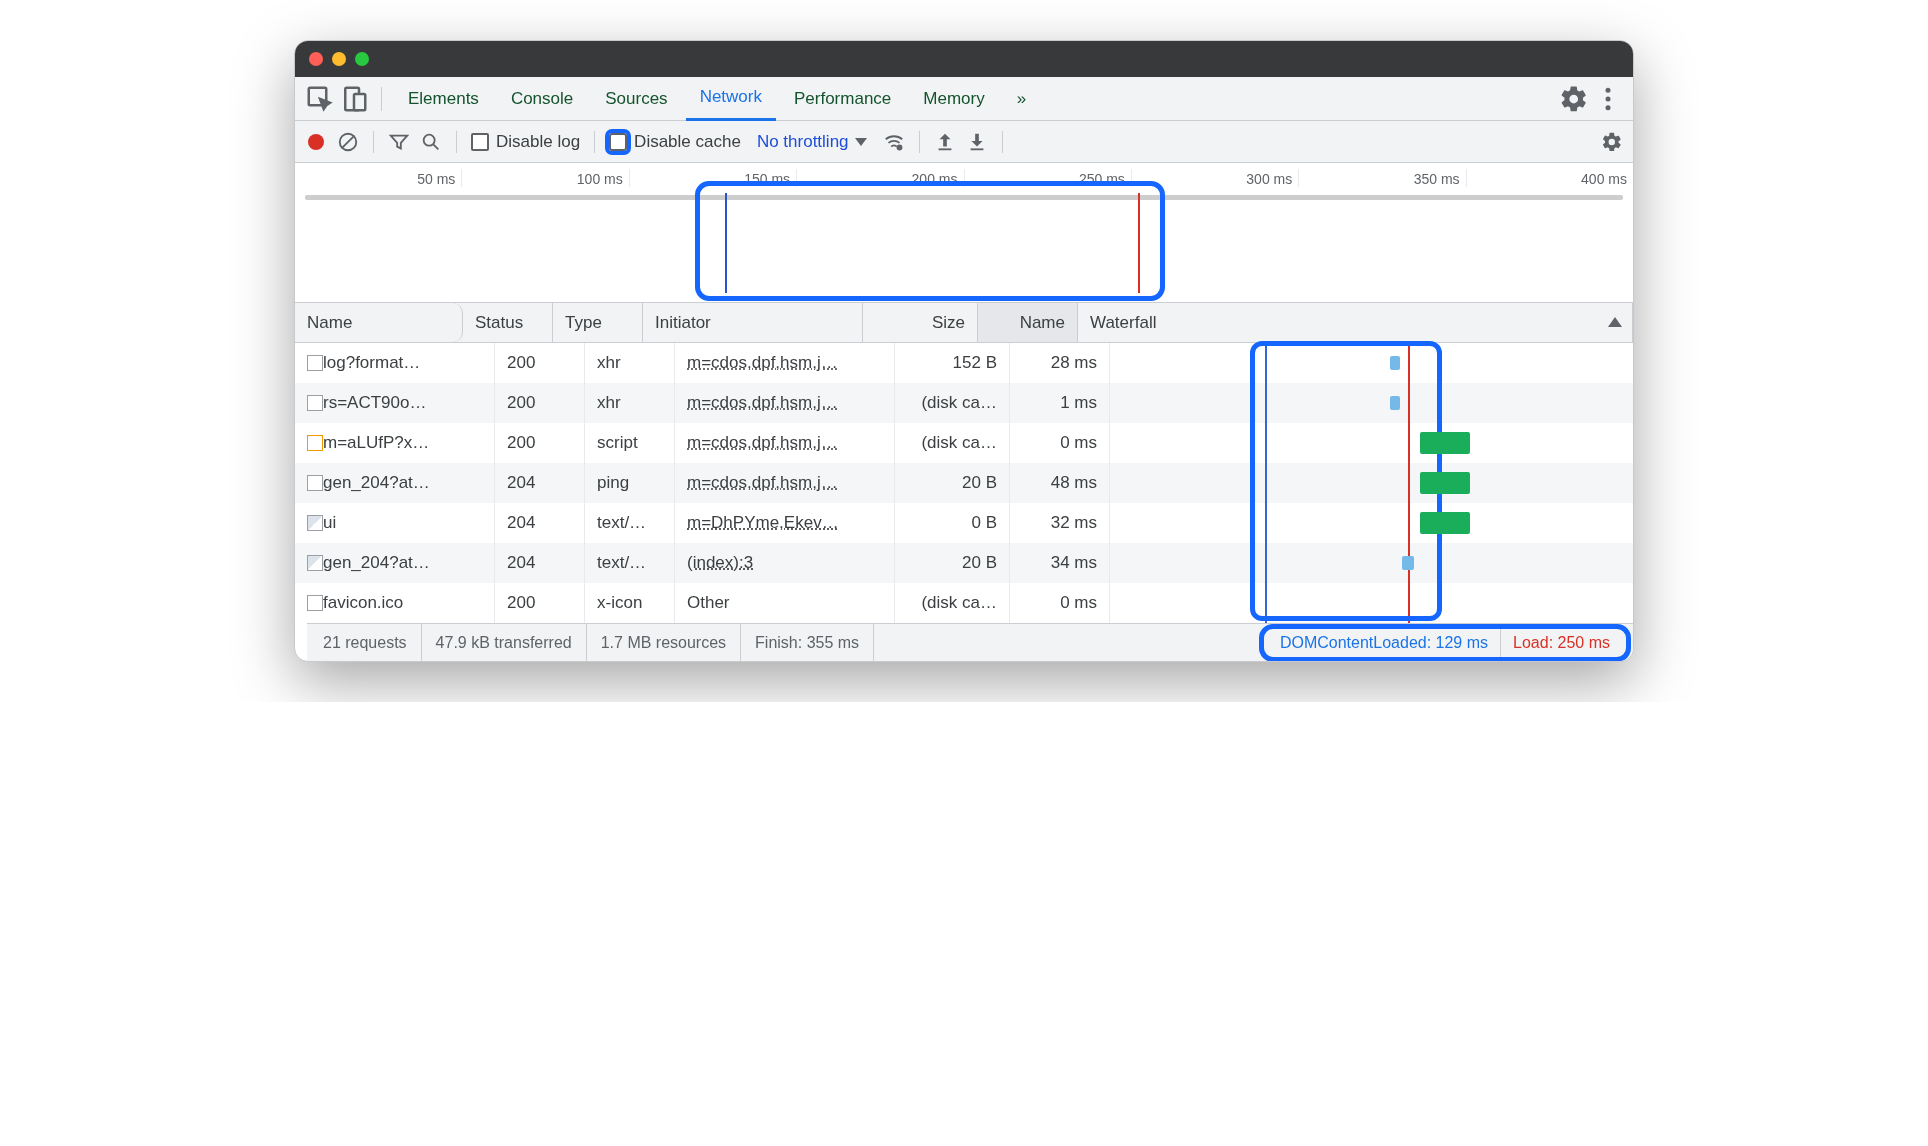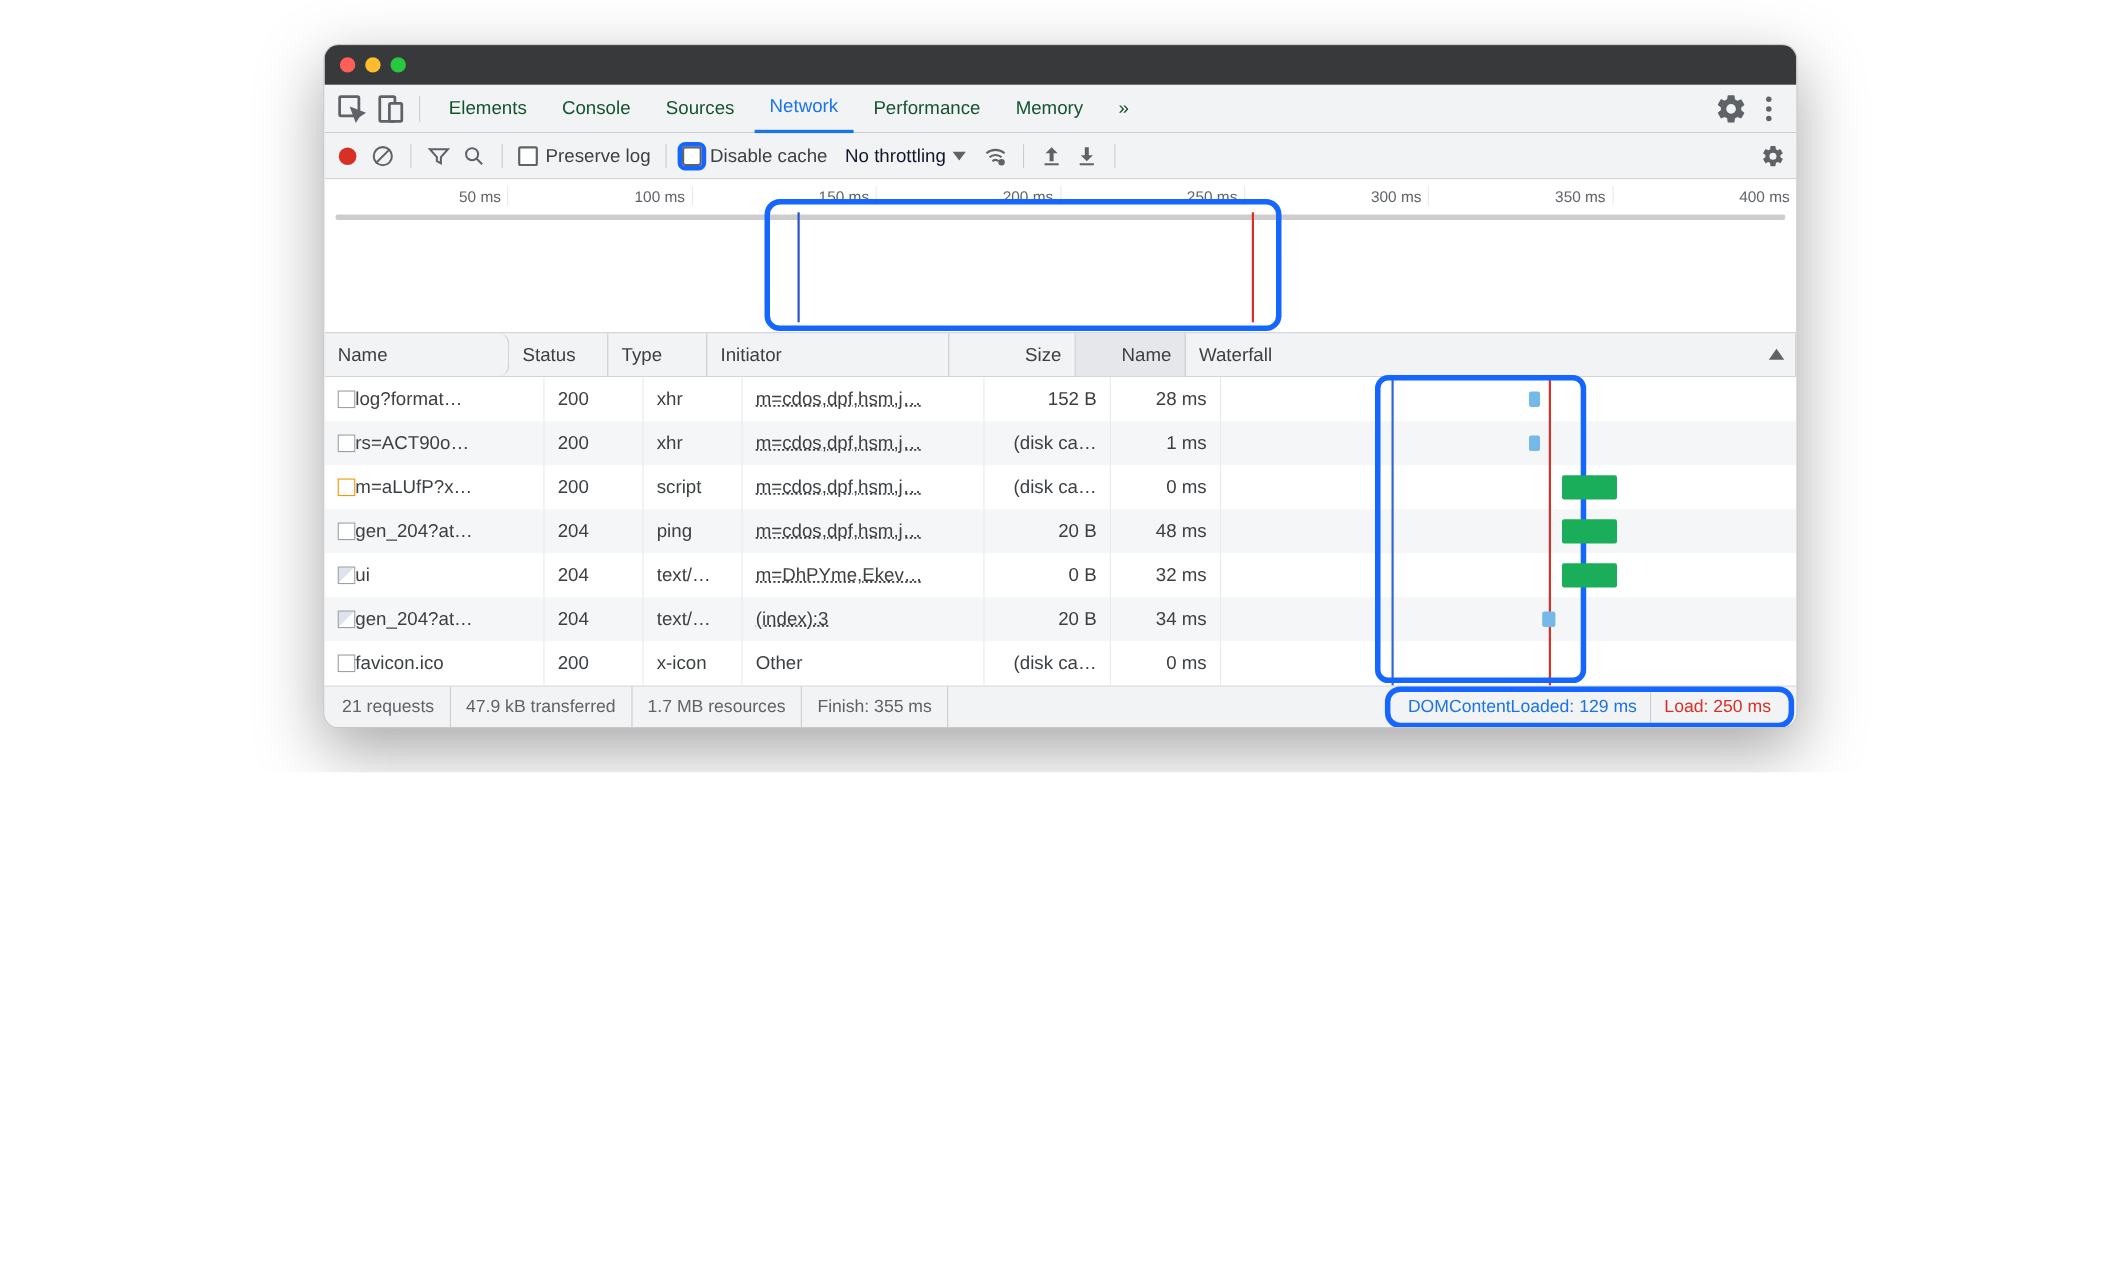--- a/index.html
+++ b/index.html
@@ -56,21 +56,21 @@
   display:flex; align-items:center; height:42px;
   background:#f1f3f4; border-bottom:1px solid #cacdd1;
   padding:0 10px; gap:10px;
 }
 .recdot { width:16px; height:16px; border-radius:50%; background:#d93025; }
 .toolbar .icon { width:22px; height:22px; color:#5f6368; display:flex; align-items:center; justify-content:center; cursor:pointer;}
 .toolbar .vsep { width:1px; height:22px; background:#cacdd1; margin:0 4px;}
 .chk { display:flex; align-items:center; gap:7px; font-size:17px; color:#3c4043; cursor:pointer;}
 .chkbox { width:18px; height:18px; border:2px solid #5f6368; border-radius:2px; background:#fff;}
 .chkbox.highlight { outline:4px solid #1565ff; outline-offset:0; border-radius:3px;}
-.throttle { display:flex; align-items:center; gap:6px; font-size:17px; color:#0f172a; cursor:pointer; padding:0 6px;}
+.throttle { display:flex; align-items:center; gap:6px; font-size:17px; color:#1d4ed8; cursor:pointer; padding:0 6px;}
 .triangle-down { width:0; height:0; border-left:6px solid transparent; border-right:6px solid transparent; border-top:8px solid #5f6368;}
 .timeline {
   height:140px; border-bottom:1px solid #cacdd1; position:relative; background:#fff;
 }
 .ticks { display:flex; position:absolute; top:0; left:0; right:0; height:24px;align-items:flex-end; }
 .tick { flex:1; font-size:14px; color:#5f6368; text-align:right; padding-right:6px; border-left:1px solid #e8eaed; padding-top:2px;}
 .tick:first-child{border-left:none;}
 .timeline-bar { position:absolute; top:32px; left:10px; right:10px; height:5px; background:#cdcdcd; border-radius:2px;}
 .timeline-highlight {
   position:absolute; border:5px solid #1565ff; border-radius:14px;
@@ -111,21 +111,21 @@
   border:5px solid #1565ff; border-radius:12px;
 }
 .wf-blue-line{position:absolute; top:0; bottom:0; left:155px; width:2px; background:#3367d6;}
 .wf-red-line{position:absolute; top:0; bottom:0; left:298px; width:2px; background:#d93025;}
 .wf-bar{position:absolute; height:14px; border-radius:2px;}
 .wf-bar.blue{background:#74b9e7;}
 .wf-bar.green{background:#1aad5a; height:22px;}
 
 .statusbar {
   display:flex; align-items:center; height:38px; border-top:1px solid #cacdd1;
-  background:#f1f3f4; font-size:16px; color:#5f6368; padding:0 2px;
+  background:#f1f3f4; font-size:16px; color:#5f6368; padding:0 2px;margin-left:12px;
 }
 .statusbar .seg{padding:0 14px; border-right:1px solid #cacdd1; height:100%; display:flex; align-items:center;}
 .statusbar .seg:last-child{border-right:none;}
 .status-highlight{
   border:5px solid #1565ff; border-radius:14px; display:flex; height:38px; align-items:center;
   padding:0 4px; margin-left:auto;
 }
 .status-highlight .seg{border-right:1px solid #cacdd1; padding:0 12px;}
 .dcl{color:#1a73e8;} .load{color:#d93025;}
 
@@ -198,21 +198,21 @@
     </div>
     <div class="icon">
       <svg viewBox="0 0 24 24" fill="none" stroke="currentColor" stroke-width="2">
           <circle cx="10" cy="10" r="6"></circle>
           <line x1="20" y1="20" x2="14.5" y2="14.5"></line>
         </svg>
     </div>
     <div class="vsep"></div>
     <label class="chk">
       <span class="chkbox"></span>
-      <span>Preserve log</span>
+      <span>Disable log</span>
     </label>
     <div class="vsep"></div>
     <label class="chk">
       <span class="chkbox highlight"></span>
       <span>Disable cache</span>
     </label>
     <div class="throttle">
       <span>No throttling</span>
       <span class="triangle-down"></span>
     </div>

